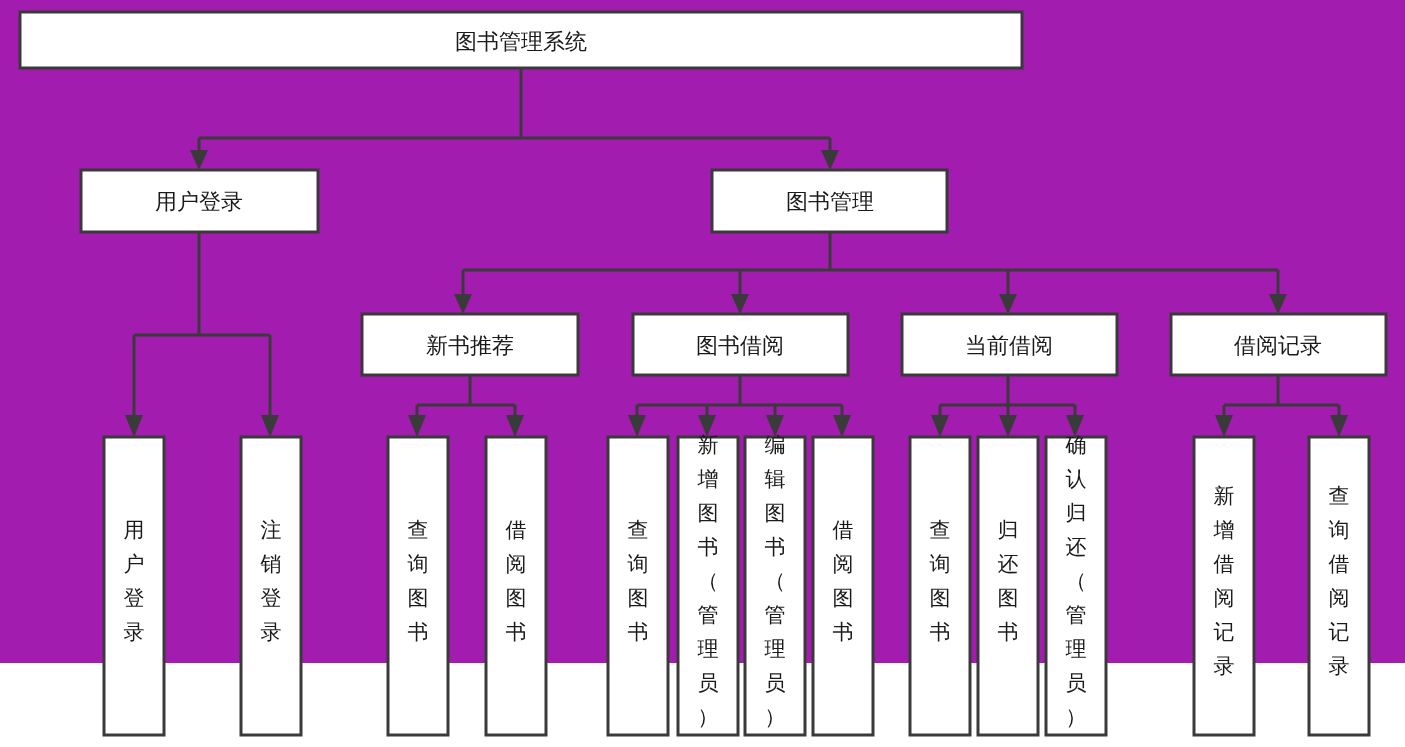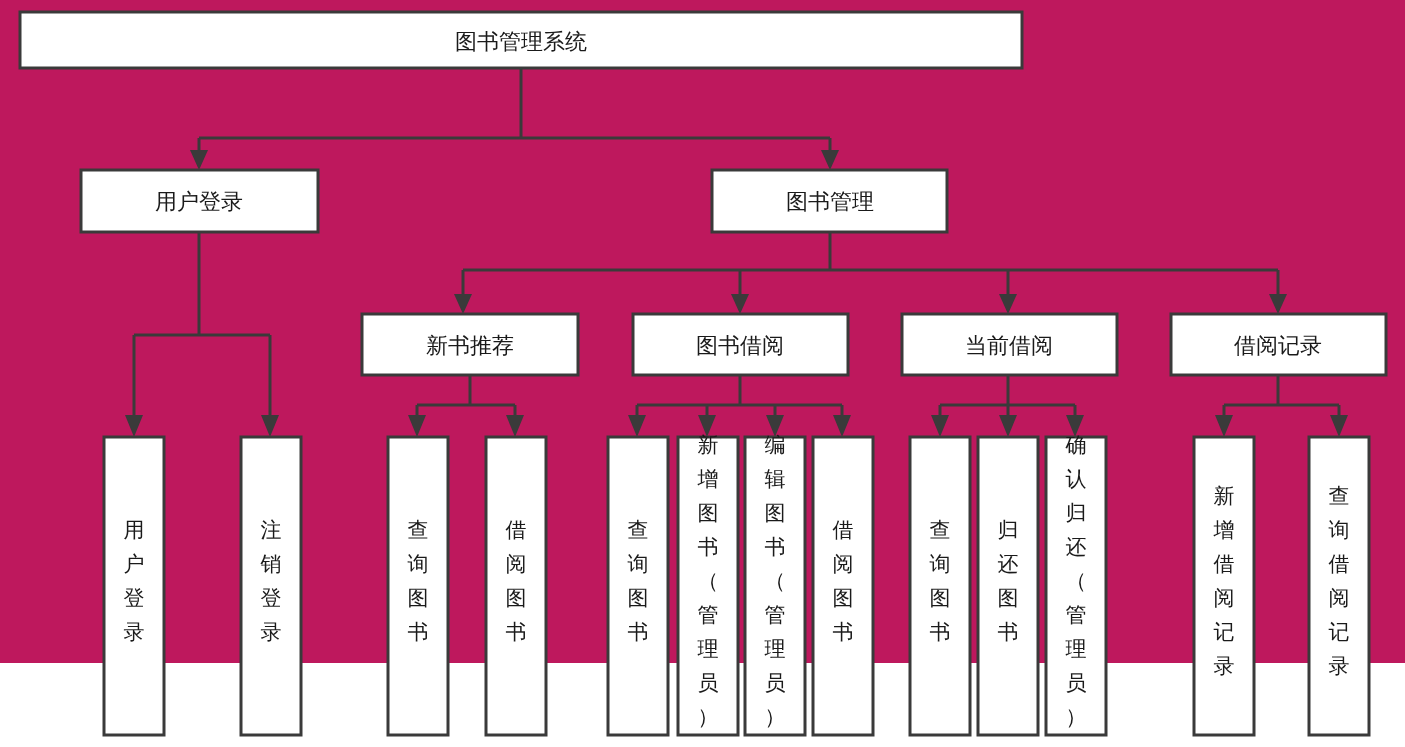--- a/index.html
+++ b/index.html
@@ -10,21 +10,21 @@
   body {
     width: 1405px;
     height: 747px;
     font-family: "Liberation Sans", "DejaVu Sans", sans-serif;
     overflow: hidden;
   }
   #diagram-root {
     position: relative;
     width: 1405px;
     height: 663px;
-    background: #be185d;
+    background: #a21caf;
   }
   svg#flow-svg {
     position: absolute;
     top: 0;
     left: 0;
     width: 1405px;
     height: 747px;
     display: block;
   }
   .node-box {

